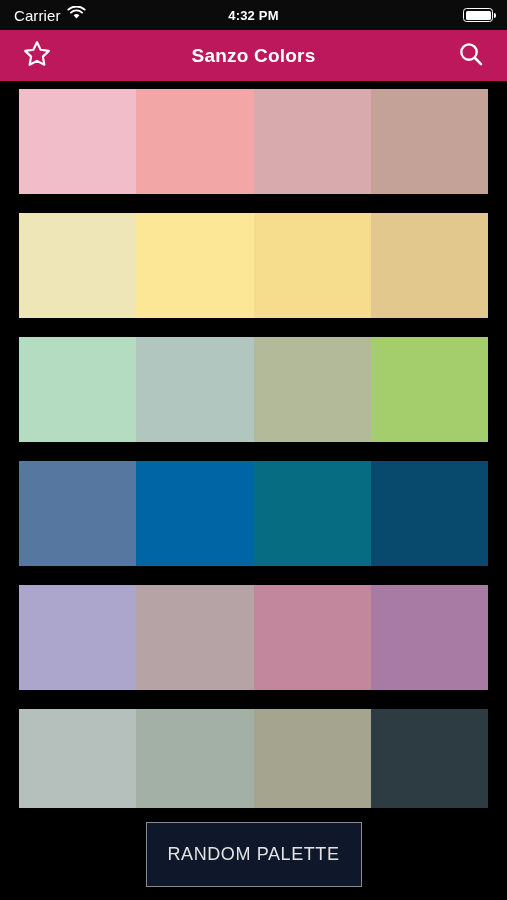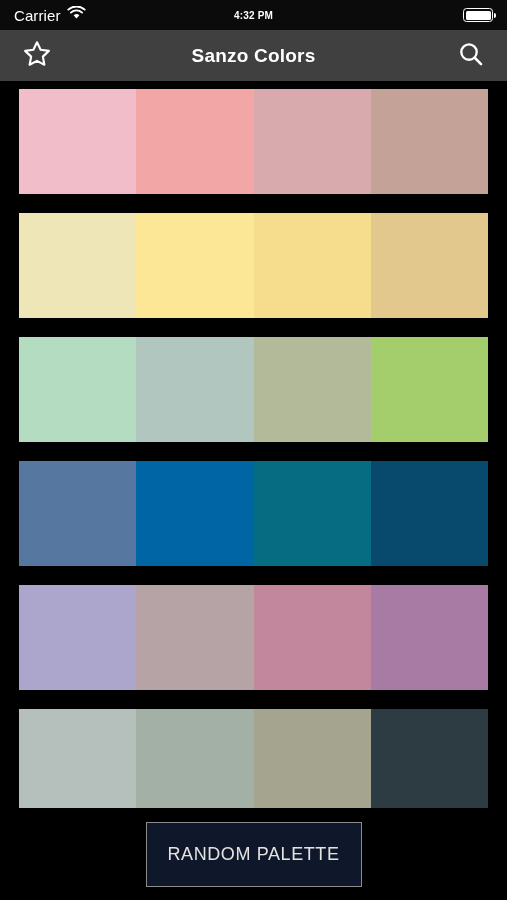--- a/index.html
+++ b/index.html
@@ -34,21 +34,21 @@
     flex:1 1 0;
   }
   .carrier-label {
     font-size:15px;
     font-weight:500;
     letter-spacing:0.1px;
   }
   .wifi-icon { display:block; }
   .status-center {
     flex:0 0 auto;
-    font-size:10px;
+    font-size:13px;
     font-weight:700;
     letter-spacing:0.2px;
     text-align:right;
   }
   .status-right {
     flex:1 1 0;
     display:flex;
     justify-content:flex-end;
     align-items:center;
   }
@@ -73,21 +73,21 @@
     background:#fff;
     height:100%;
     width:100%;
     border-radius:1.5px;
   }
 
   
   .nav-bar {
     flex:0 0 51px;
     height:51px;
-    background:#404040;
+    background:#be185d;
     display:flex;
     align-items:center;
     padding:0 22px;
     position:relative;
   }
   .nav-left, .nav-right {
     flex:0 0 44px;
     display:flex;
     align-items:center;
   }

